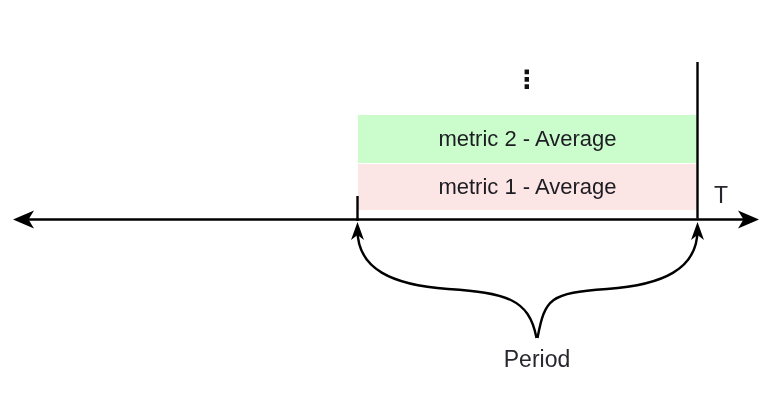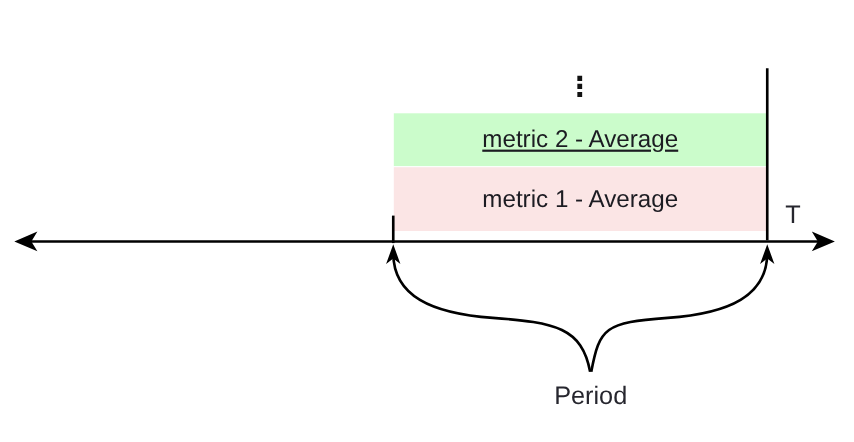--- a/index.html
+++ b/index.html
@@ -20,22 +20,22 @@
   .bar {
     position: absolute;
     left: 358px;
     width: 339px;
     display: flex;
     align-items: center;
     justify-content: center;
     font-size: 22px;
     color: #1c1c22;
   }
-  .bar-metric2 { top: 103px; height: 48px; text-decoration: underline; }
-  .bar-metric1 { top: 152px; height: 58px; }
+  .bar-metric2 { top: 115px; height: 48px; }
+  .bar-metric1 { top: 164px; height: 46px; }
   .scrape-label {
     top: 4px;
     left: 617px;
     width: 160px;
     text-align: center;
     font-size: 23px;
     line-height: 25px;
     color: #26262e;
   }
   .ellipsis {

